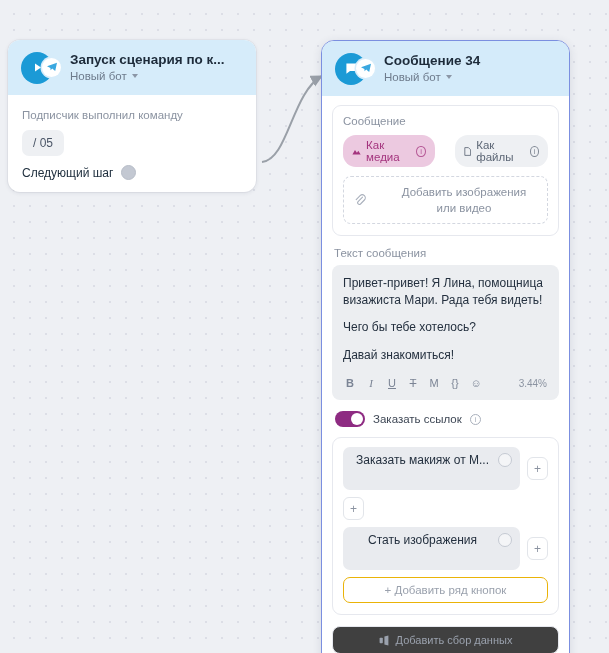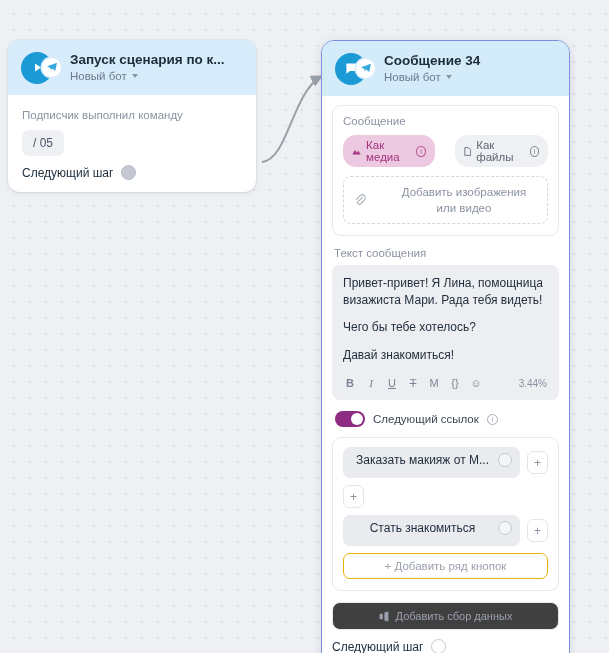--- a/index.html
+++ b/index.html
@@ -146,21 +146,21 @@
   .toggle-info { width: 11px; height: 11px; border-radius: 50%; border: 1px solid #a9b0bc; color: #a9b0bc; font-size: 8px; line-height: 9px; text-align: center; }
 
   .kn-head { display: flex; align-items: center; justify-content: space-between; margin-bottom: 8px; }
   .kn-title { font-size: 11.5px; color: #8b93a1; }
   .kn-close { font-size: 13px; color: #8b93a1; cursor: pointer; line-height: 11px; }
 
   .btn-row { display: flex; align-items: center; gap: 7px; margin-bottom: 7px; }
   .btn-chip {
     flex: 1; background: #e9ebef; border-radius: 7px;
     display: flex; align-items: center; gap: 6px;
-    padding: 6px 8px 11px 10px; min-width: 0;
+    padding: 6px 8px 23px 10px; min-width: 0;
   }
   .btn-chip-text {
     flex: 1; text-align: center; font-size: 12px; color: #24303f;
     white-space: nowrap; overflow: hidden; text-overflow: ellipsis;
   }
   .btn-chip-dot { width: 14px; height: 14px; border-radius: 50%; border: 1.5px solid #c5cad3; background: #f4f5f7; flex: 0 0 auto; }
   .plus-sq {
     width: 21px; height: 23px; border: 1px solid #e2e5ea; border-radius: 6px;
     background: #fff; color: #8b93a1; font-size: 12px;
     display: flex; align-items: center; justify-content: center; flex: 0 0 auto;
@@ -295,41 +295,41 @@
           <span class="fmt-ico">M</span>
           <span class="fmt-ico">{}</span>
           <span class="fmt-ico">☺</span>
           <span class="fmt-spacer"></span>
           <span class="fmt-pct">3.44%</span>
         </div>
       </div>
 
       <div class="toggle-row">
         <span class="toggle"></span>
-        <span class="toggle-label">Следующий ссылок</span>
+        <span class="toggle-label">Заказать ссылок</span>
         <span class="toggle-info">i</span>
       </div>
 
       <div class="panel">
 
         <div class="btn-row">
           <div class="btn-chip">
             <span class="btn-chip-text">Заказать макияж от М...</span>
             <span class="btn-chip-dot"></span>
           </div>
           <div class="plus-sq">+</div>
         </div>
 
         <div class="btn-row">
           <div class="plus-sq">+</div>
         </div>
 
         <div class="btn-row">
           <div class="btn-chip">
-            <span class="btn-chip-text">Стать знакомиться</span>
+            <span class="btn-chip-text">Стать изображения</span>
             <span class="btn-chip-dot"></span>
           </div>
           <div class="plus-sq">+</div>
         </div>
 
         <div class="add-row-btn">+ Добавить ряд кнопок</div>
       </div>
 
       <div class="collect-btn">
         <svg width="11" height="11" viewBox="0 0 11 11">

